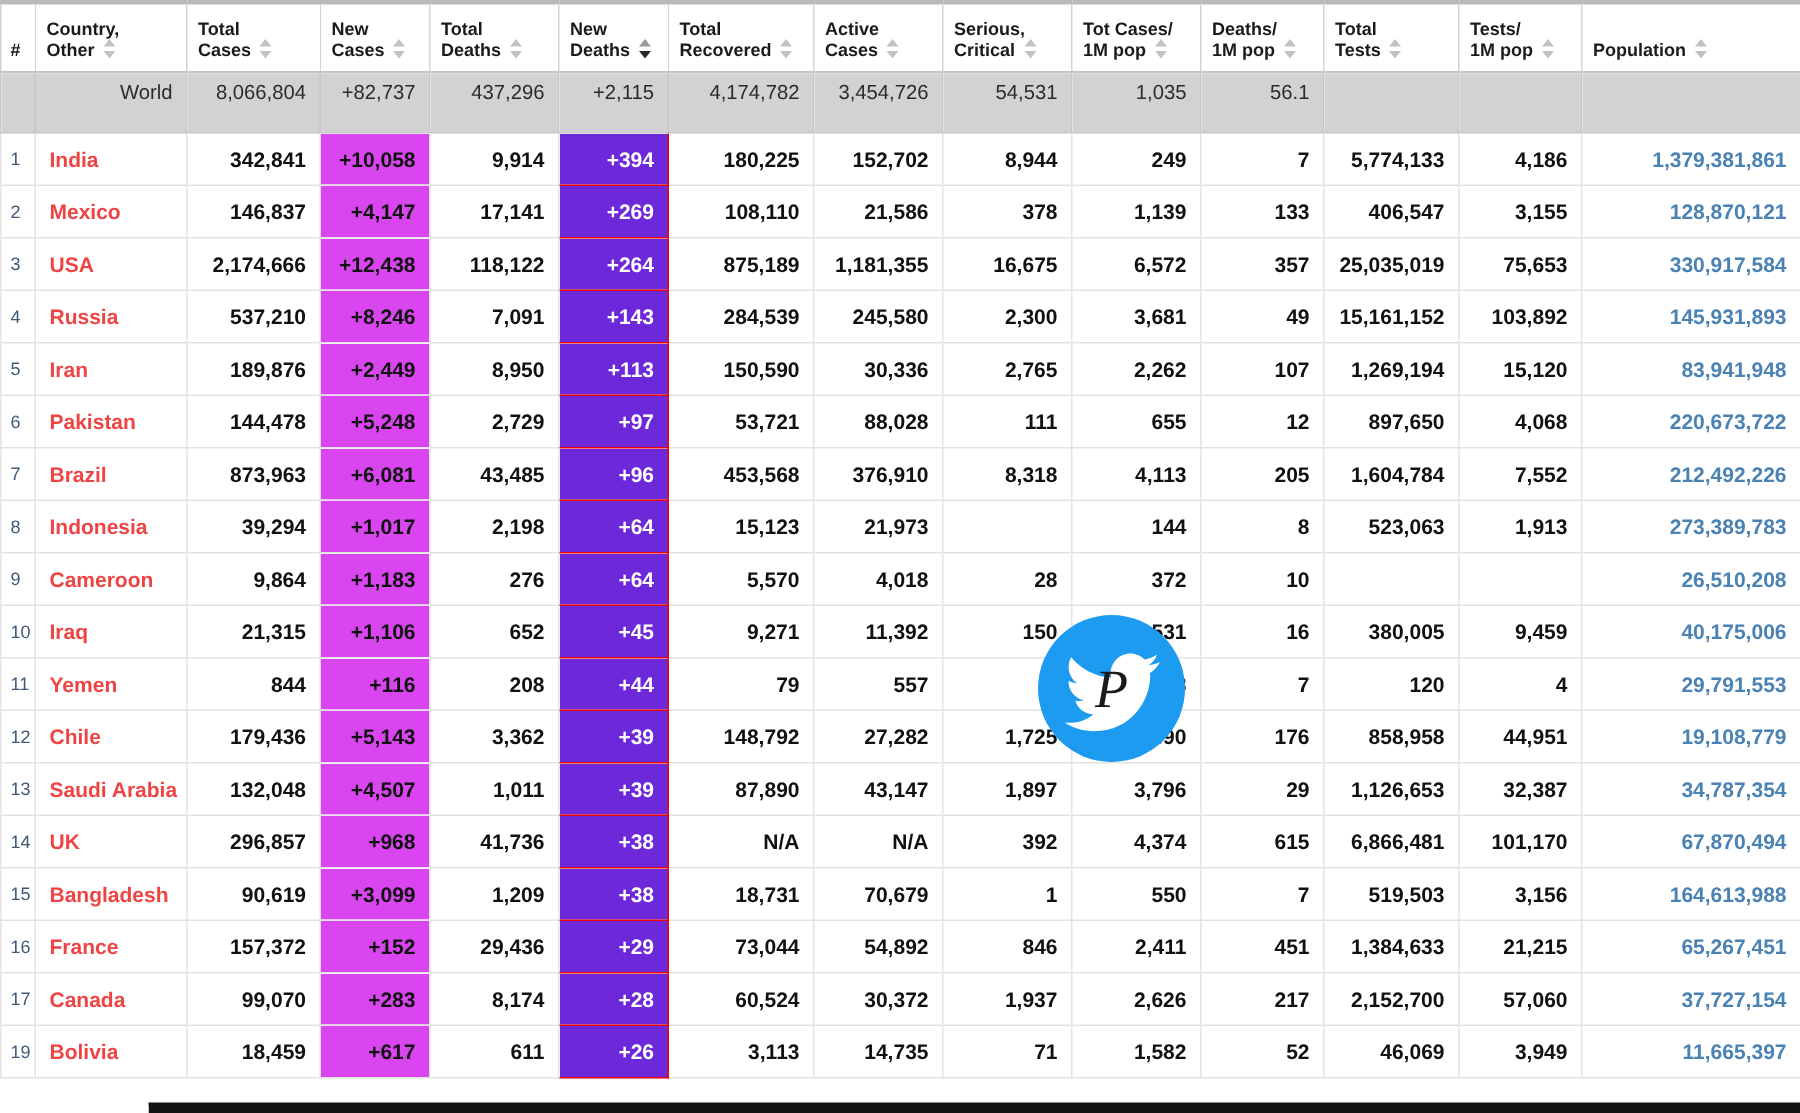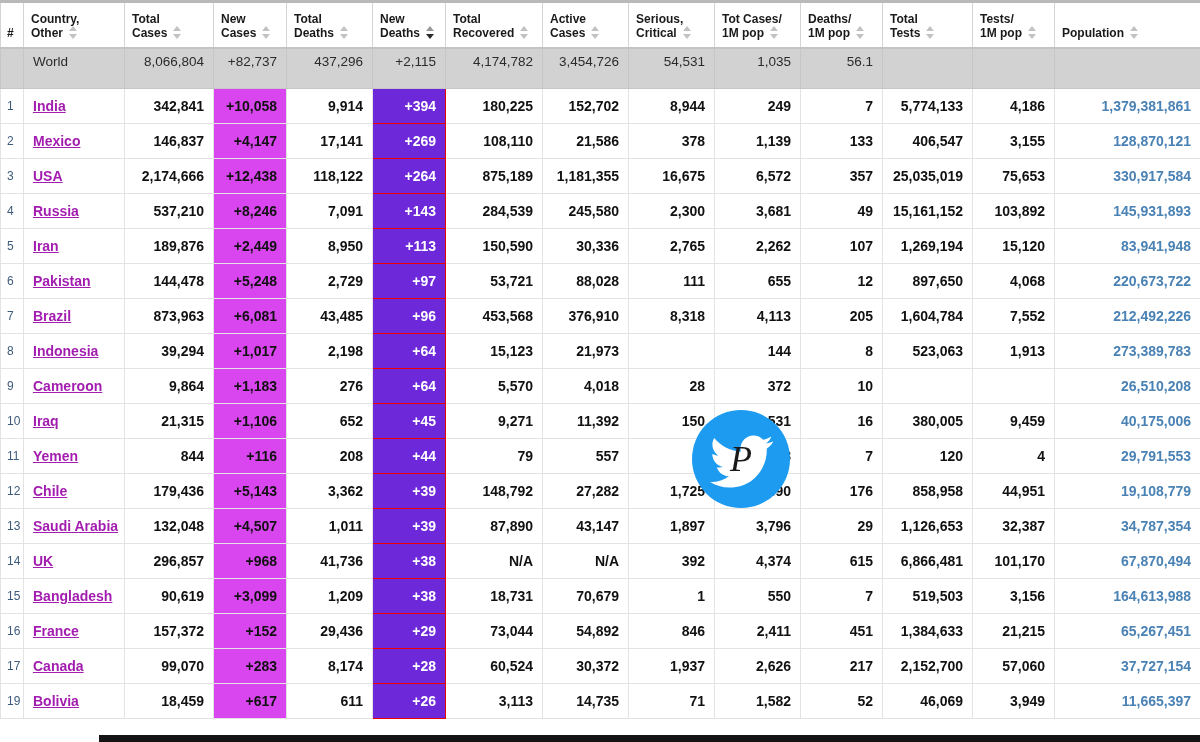--- a/index.html
+++ b/index.html
@@ -102,42 +102,42 @@
   }
   tbody tr.world-row td {
     background: #d2d2d2;
     border-color: #c6c6c6;
     font-weight: normal;
     color: #2b2b2b;
     height: 30px;
     padding-top: 5px;
     padding-bottom: 19px;
     font-size: 13.5px;
+    text-align: right;
   }
   tbody tr.world-row td.c-rank {
     background: #d2d2d2;
   }
   td.c-rank {
     text-align: left;
     padding-left: 6px;
     font-weight: normal;
     font-size: 12px;
     color: #3d5a7a;
   }
   tbody tr.world-row td.c-country {
     color: #2b2b2b;
   }
   td.c-country {
     text-align: left;
     padding-left: 9px;
     font-weight: bold;
   }
   td.c-country a {
-    color: #a21caf;
-    text-decoration: underline;
+    color: #ef4444;
     cursor: pointer;
     text-align: center;
   }
   td.c-newcases {
     background: #d946ef;
   }
   tbody tr.world-row td.c-newcases {
     background: #d2d2d2;
   }
   td.c-newdeaths {

